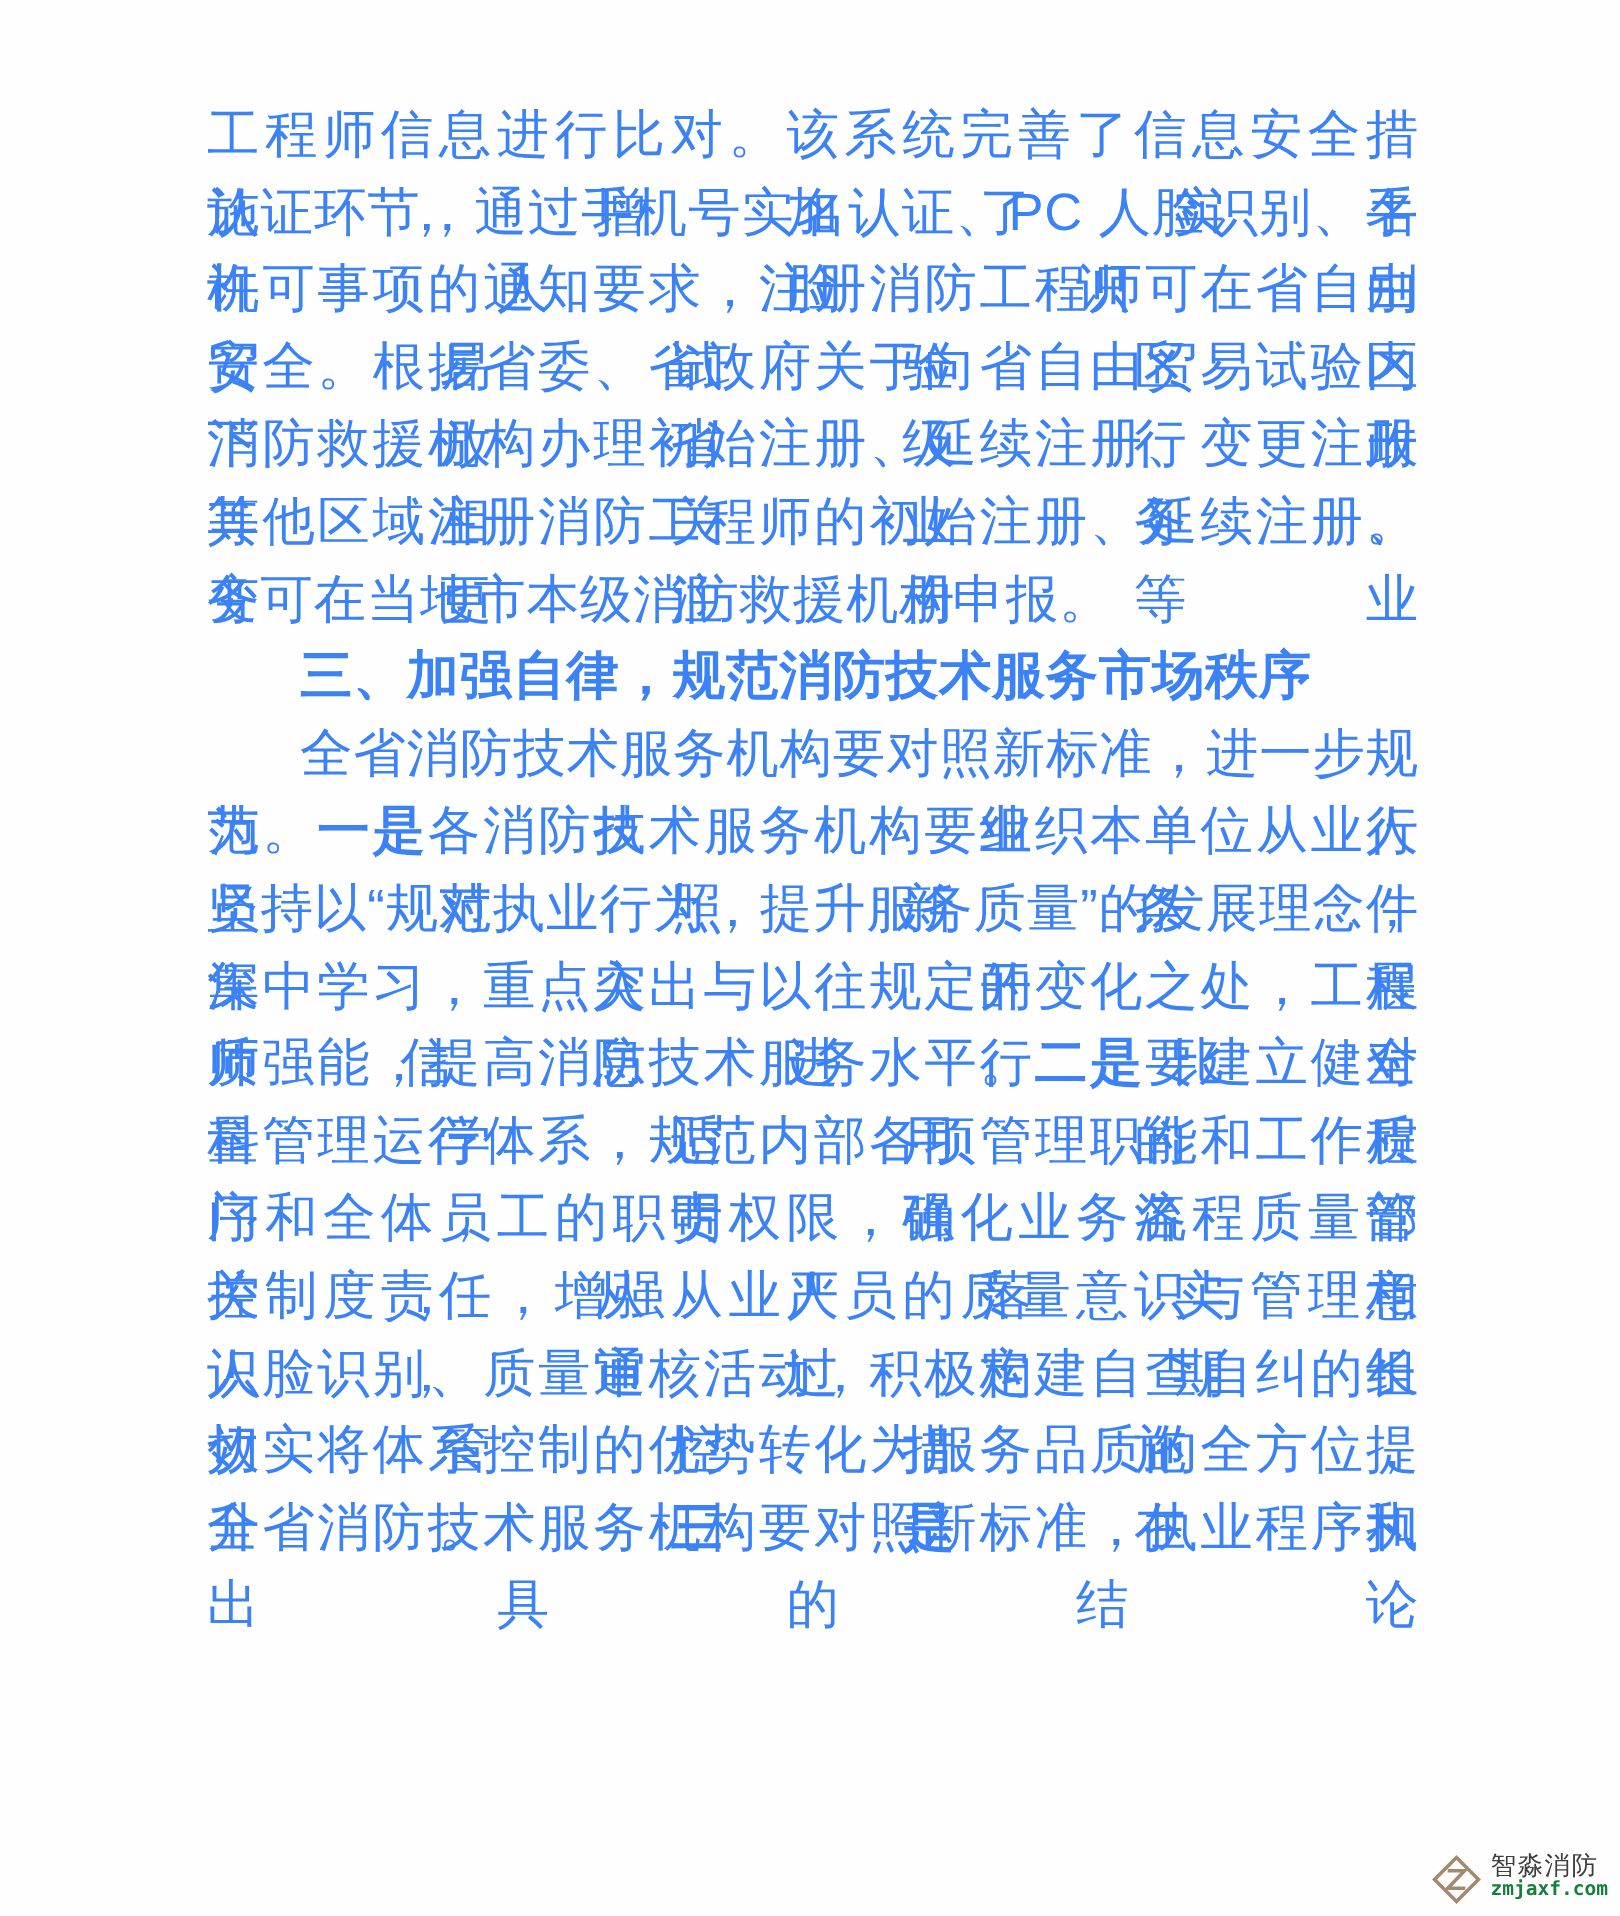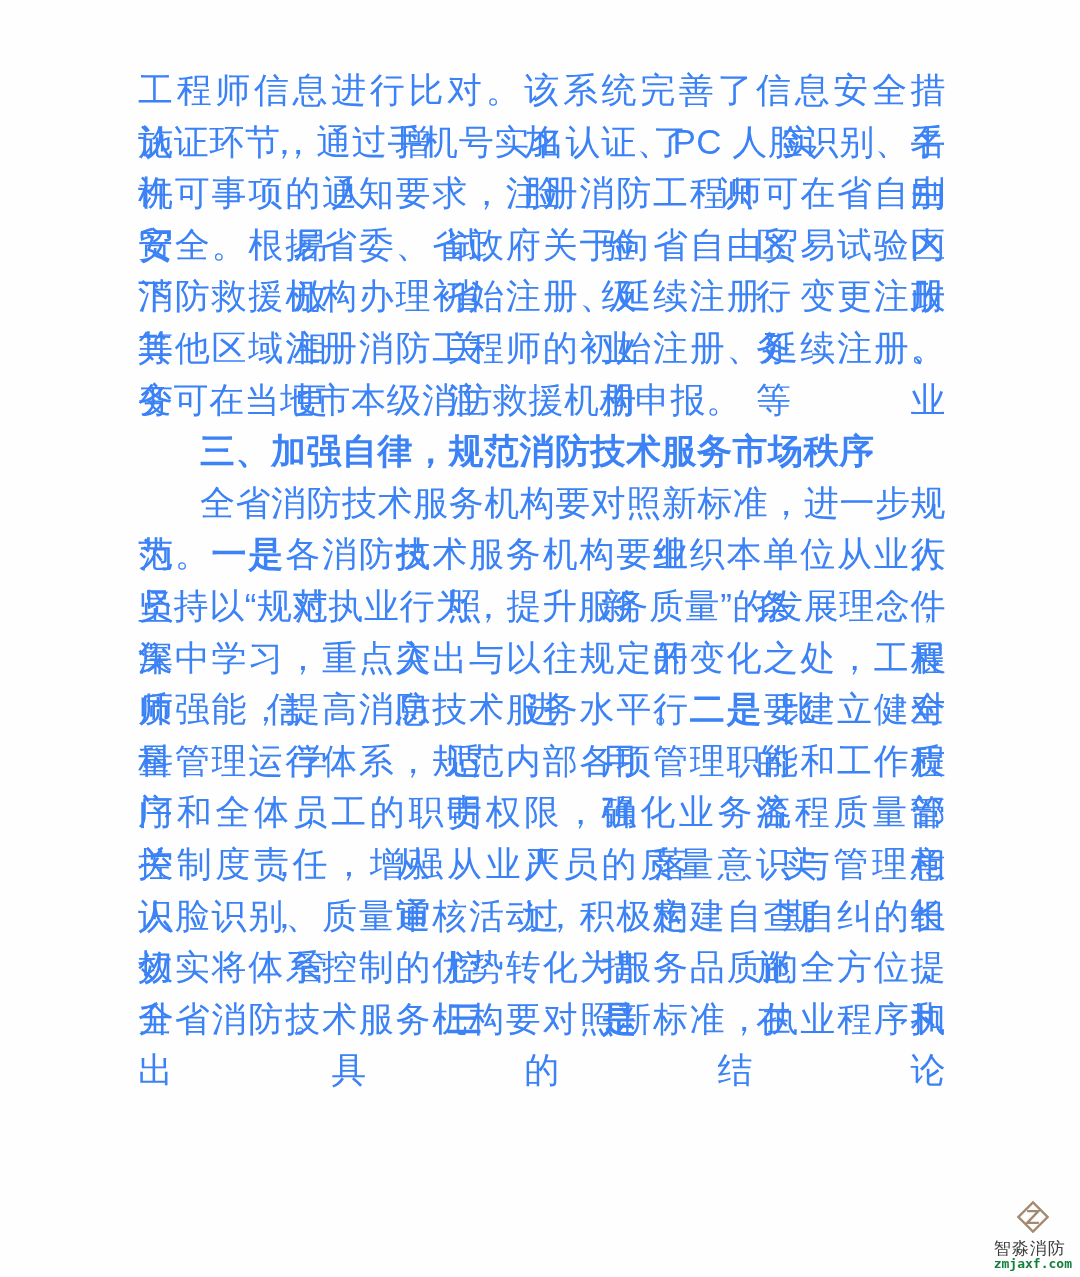--- a/index.html
+++ b/index.html
@@ -40,23 +40,21 @@
     font-weight: 700;
   }
   .b {
     font-weight: 700;
   }
   .watermark {
     position: absolute;
     right: 8px;
     bottom: 6px;
     display: flex;
-    align-items: center;
     gap: 5px;
-    flex-direction: column;
   }
   .wm-logo {
     width: 36px;
     height: 36px;
     flex: 0 0 auto;
   }
   .wm-text {
     display: flex;
     flex-direction: column;
     line-height: 1.05;

